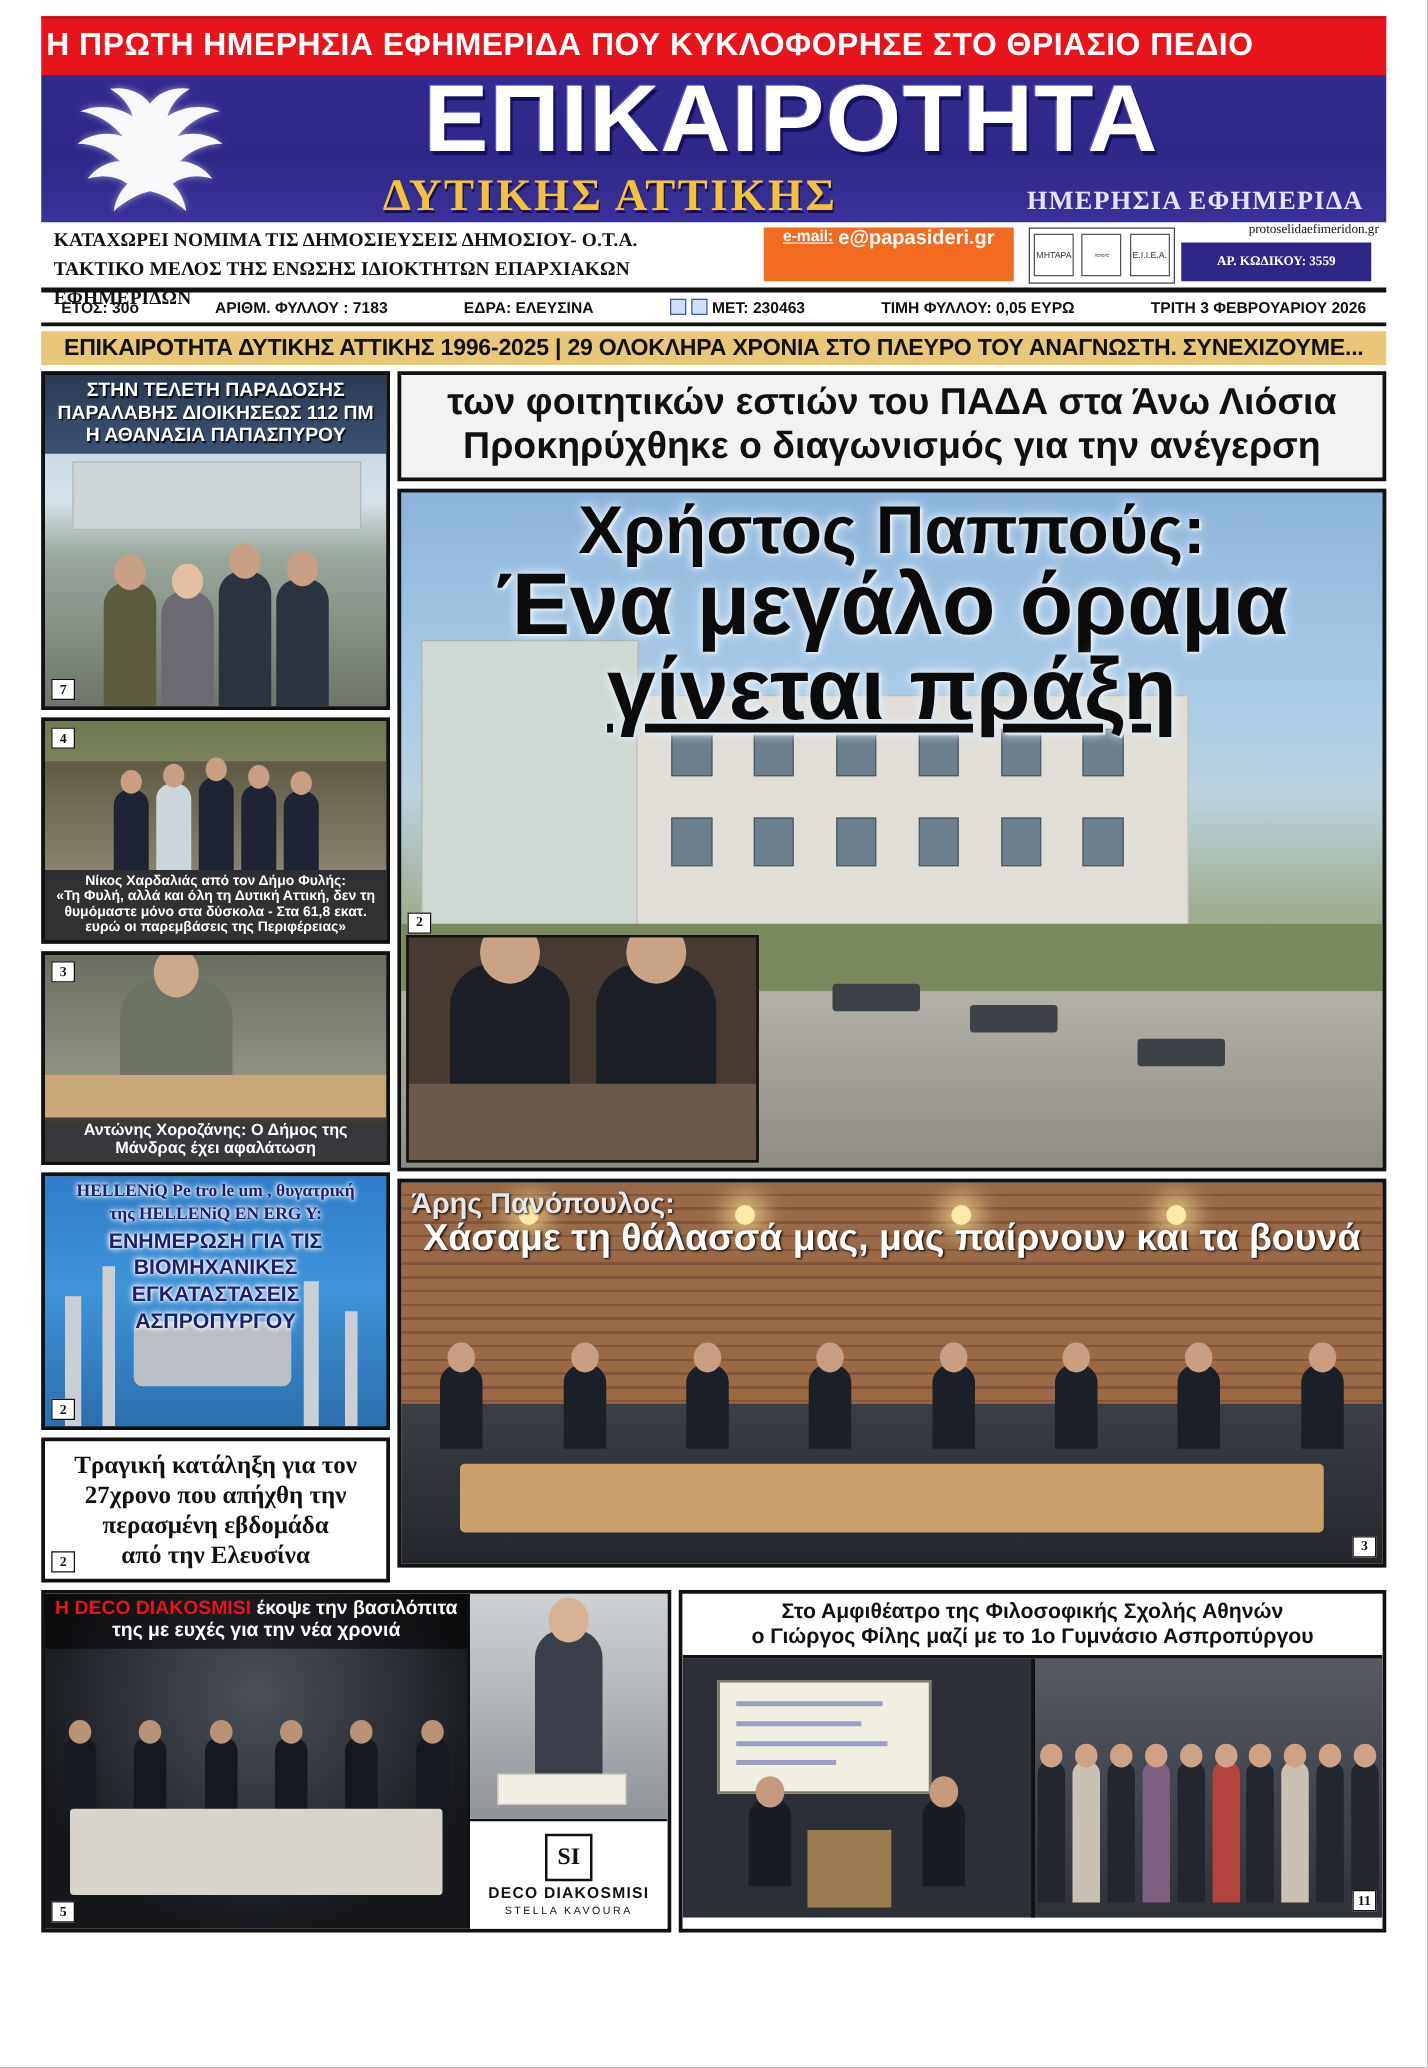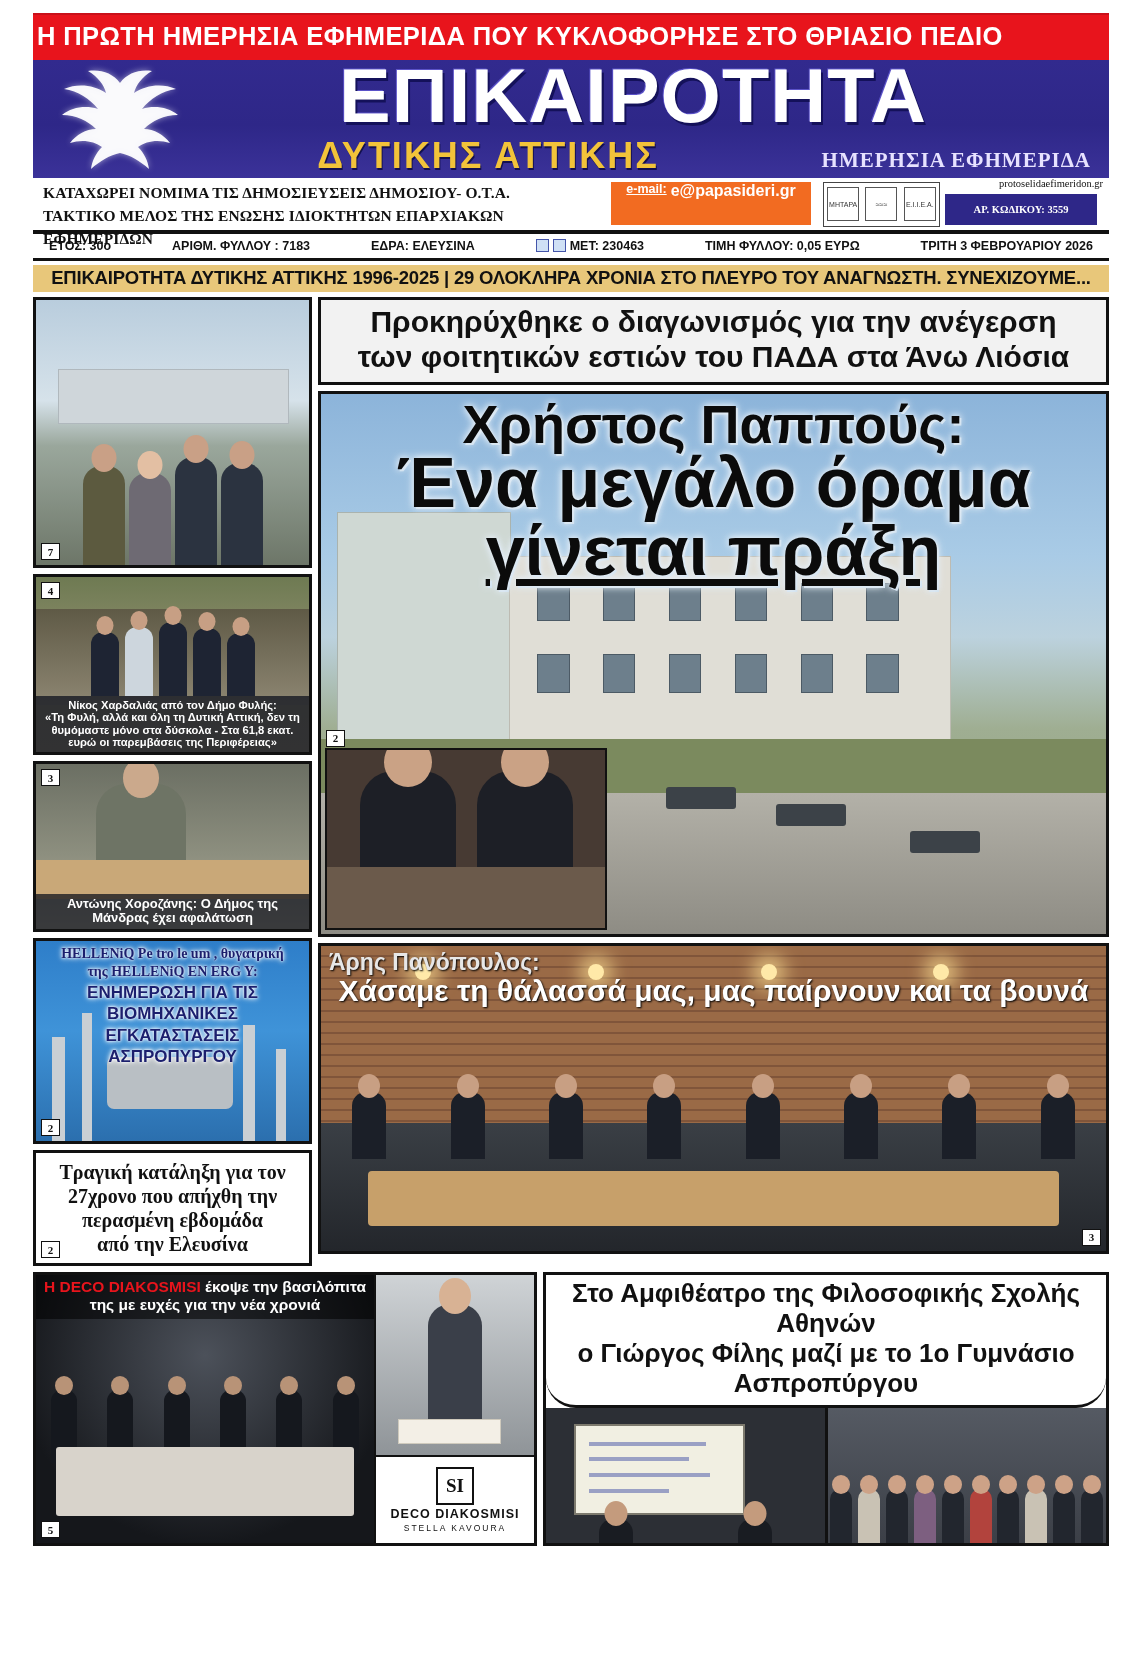--- a/index.html
+++ b/index.html
@@ -33,21 +33,21 @@
     position:absolute;left:160px;top:-2px;width:880px;
     text-align:center;color:#ffffff;font-weight:bold;
     font-size:76px;letter-spacing:1px;line-height:1;
     font-family:"Liberation Sans", sans-serif;
     text-shadow:2px 3px 0 #14115a, -1px -1px 0 #5b52c8;
     transform:scaleX(1.02);
   }
   .mast-sub{
     position:absolute;left:175px;top:78px;width:560px;text-align:center;
     color:#f2c33a;font-weight:bold;font-size:36px;letter-spacing:2px;
-    font-family:Liberation Sans, sans-serif;
+    font-family:Liberation Serif, serif;
     text-shadow:1px 2px 0 #13104f;line-height:1;
   }
   .mast-daily{
     position:absolute;right:18px;top:88px;
     color:#e7e2ff;font-weight:bold;font-size:21px;letter-spacing:1px;
     font-family:"Liberation Serif", serif;
   }
 
   
   .memrow{position:relative;height:52px;background:#fff;border-bottom:2px solid #111;}
@@ -256,22 +256,22 @@
   }
   .deco .right .logo .mark{
     width:34px;height:34px;border:2px solid #111;display:flex;align-items:center;
     justify-content:center;font-family:"Liberation Serif",serif;font-weight:bold;font-size:19px;color:#111;
   }
   .deco .right .logo .n1{font-size:12.5px;font-weight:bold;letter-spacing:1px;color:#111;}
   .deco .right .logo .n2{font-size:8.5px;letter-spacing:2px;color:#111;}
 
   .amph{height:268px;}
   .amph .hd{
-    background:#fff;color:#111;font-weight:bold;font-size:26px;text-align:center;
-    line-height:1.15;padding:4px 6px 6px;border-bottom:3px solid #111;border-radius:30px;
+    background:#fff;color:#111;font-weight:bold;font-size:17px;text-align:center;
+    line-height:1.15;padding:4px 6px 6px;border-bottom:3px solid #111;
   }
   .amph .pics{display:flex;height:207px;}
   .amph .p1{position:relative;flex:1;overflow:hidden;border-right:3px solid #111;background:#2c2f35;}
   .amph .p1 .screen{position:absolute;left:10%;top:8%;width:60%;height:42%;background:#f1efe2;border:2px solid #7d7a6e;}
   .amph .p1 .screen .ln{position:absolute;left:8%;height:4px;background:#9aa0c4;}
   .amph .p1 .pod{position:absolute;left:36%;bottom:4%;width:24%;height:30%;background:#9a7c52;}
   .amph .p1 .men{position:absolute;left:0;right:0;bottom:12%;height:40%;display:flex;justify-content:space-around;align-items:flex-end;}
   .amph .p1 .men i{display:block;width:34px;height:85%;background:#191c22;border-radius:14px 14px 0 0;position:relative;}
   .amph .p1 .men i::before{content:"";position:absolute;left:50%;top:-18px;transform:translateX(-50%);width:23px;height:25px;border-radius:50%;background:#c49b7d;}
   .amph .p2{position:relative;flex:1;overflow:hidden;background:#3a3d44;}
@@ -345,20 +345,25 @@
       <div class="cell ph c1">
         <div class="sky">
           <div class="bldg"></div>
           <div class="offs">
             <span class="off tan" style="height:62%"></span>
             <span class="off lady" style="height:58%"></span>
             <span class="off" style="height:68%"></span>
             <span class="off" style="height:64%"></span>
           </div>
         </div>
+        <div class="hd">
+          <div>ΣΤΗΝ ΤΕΛΕΤΗ ΠΑΡΑΔΟΣΗΣ</div>
+          <div>ΠΑΡΑΛΑΒΗΣ ΔΙΟΙΚΗΣΕΩΣ 112 ΠΜ</div>
+          <div>Η ΑΘΑΝΑΣΙΑ ΠΑΠΑΣΠΥΡΟΥ</div>
+        </div>
         <div class="pagenum pn-bl">7</div>
       </div>
 
       <div class="cell ph c2">
         <div class="scene">
           <div class="road"></div>
           <div class="grp">
             <i style="height:80%"></i>
             <i class="w" style="height:86%"></i>
             <i style="height:92%"></i>
@@ -412,22 +417,22 @@
           <div>από την Ελευσίνα</div>
         </div>
         <div class="pagenum pn-bl">2</div>
       </div>
 
     </div>
 
     <div class="rightcol">
 
       <div class="kicker">
+        <div>των φοιτητικών εστιών του ΠΑΔΑ στα Άνω Λιόσια</div>
         <div>Προκηρύχθηκε ο διαγωνισμός για την ανέγερση</div>
-        <div>των φοιτητικών εστιών του ΠΑΔΑ στα Άνω Λιόσια</div>
       </div>
 
       <div class="cell ph hero">
         <div class="bg">
           <div class="b2"></div>
           <div class="b1">
             <span class="win" style="left:6%;top:12%"></span>
             <span class="win" style="left:21%;top:12%"></span>
             <span class="win" style="left:36%;top:12%"></span>
             <span class="win" style="left:51%;top:12%"></span>

